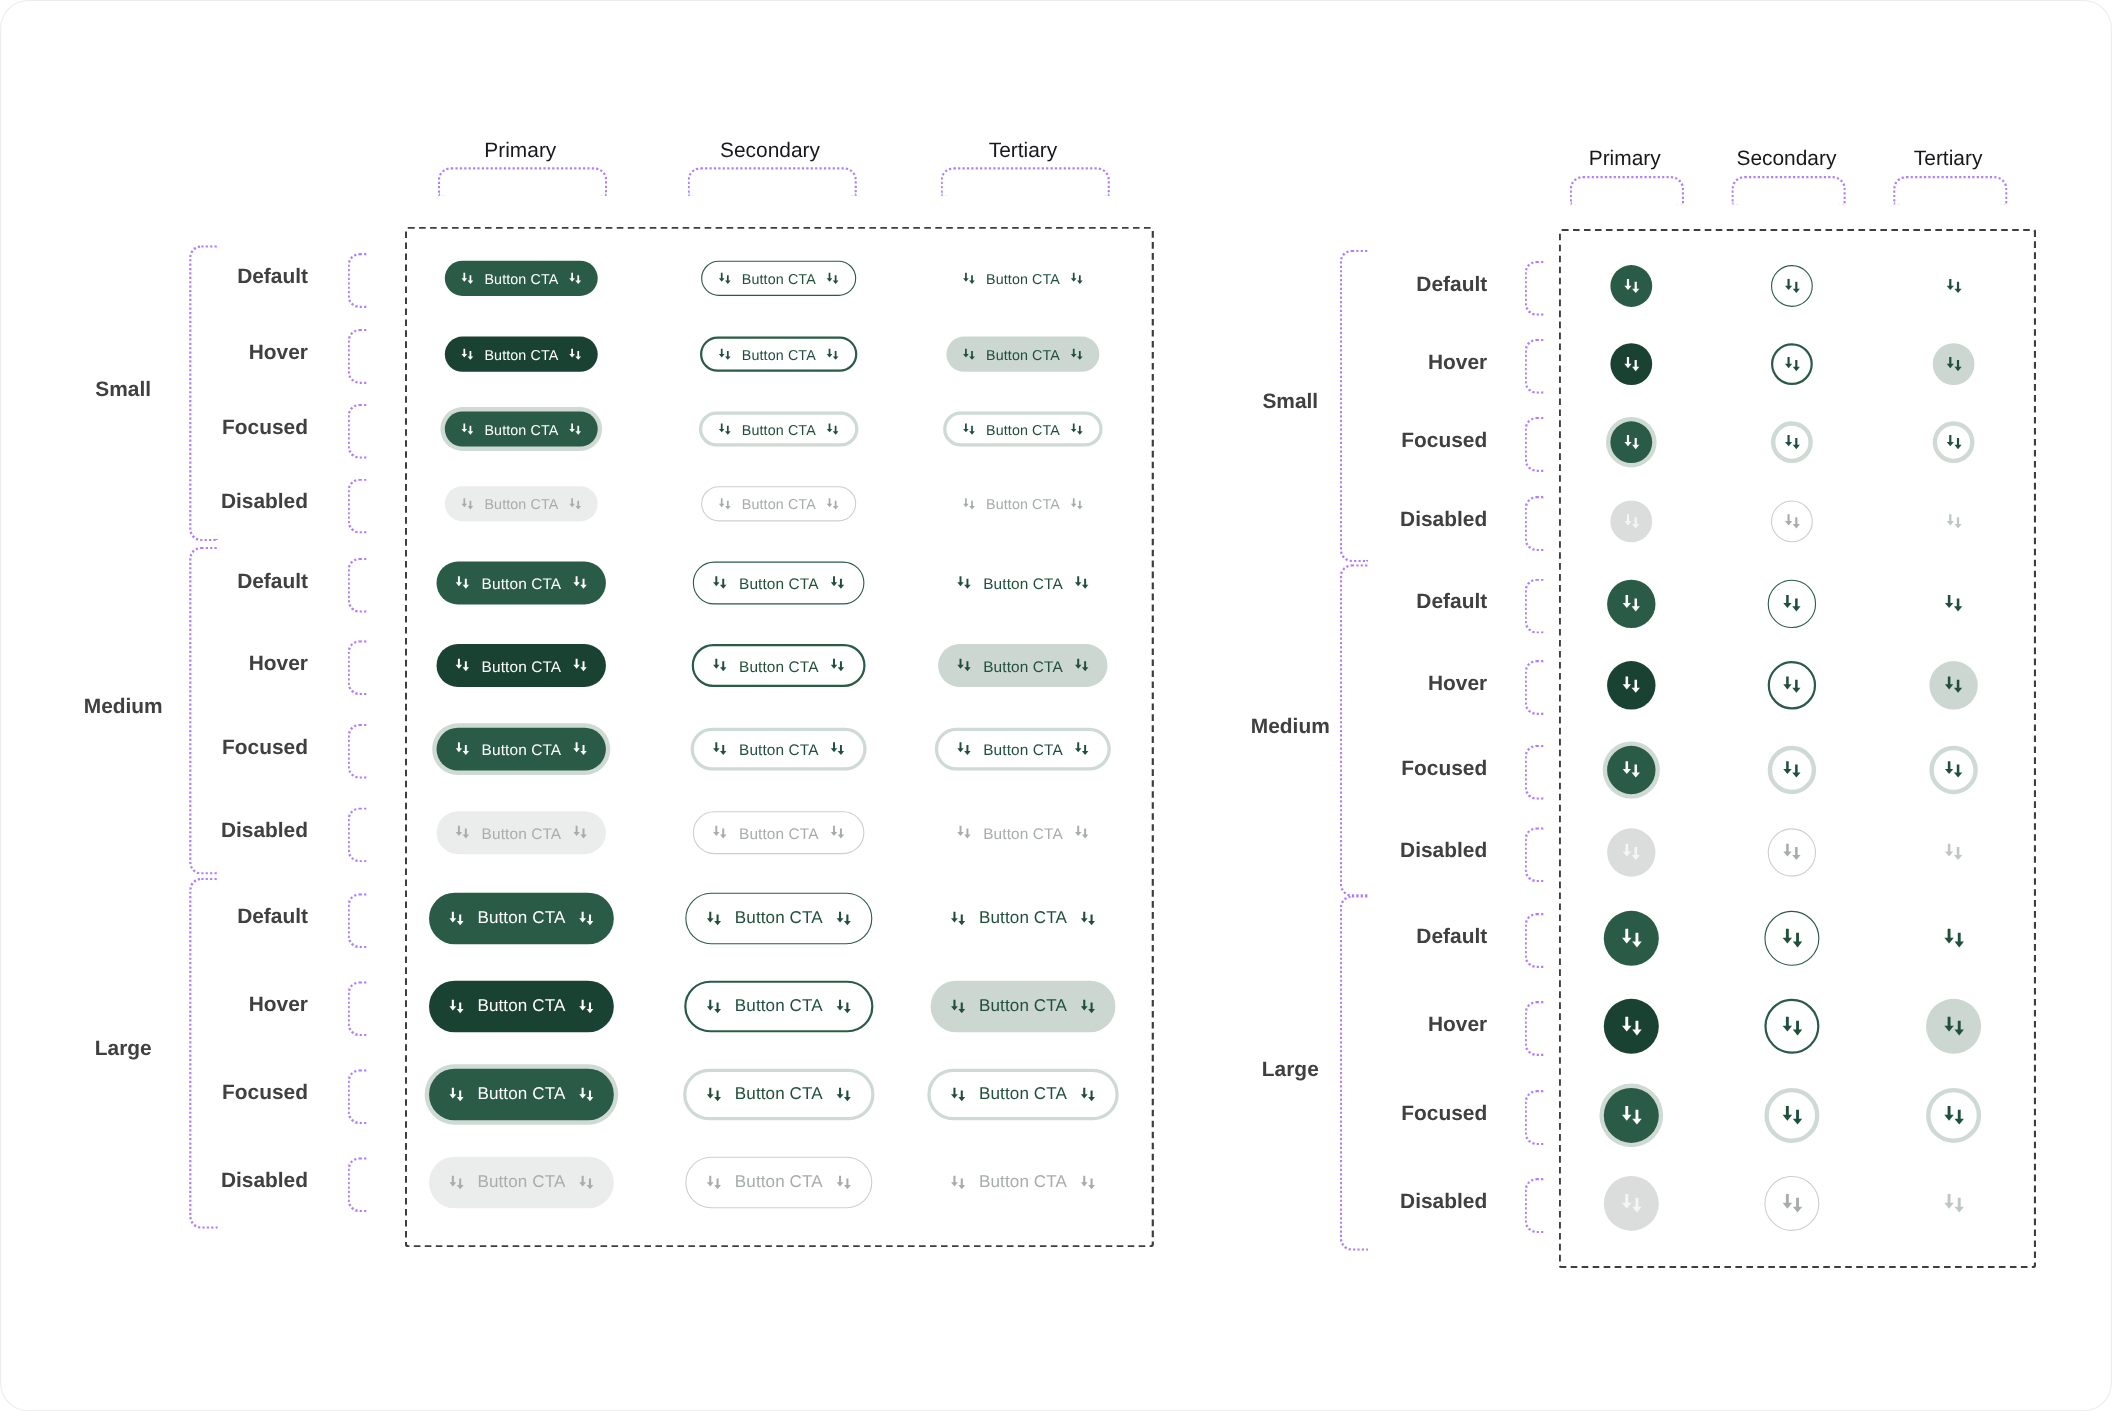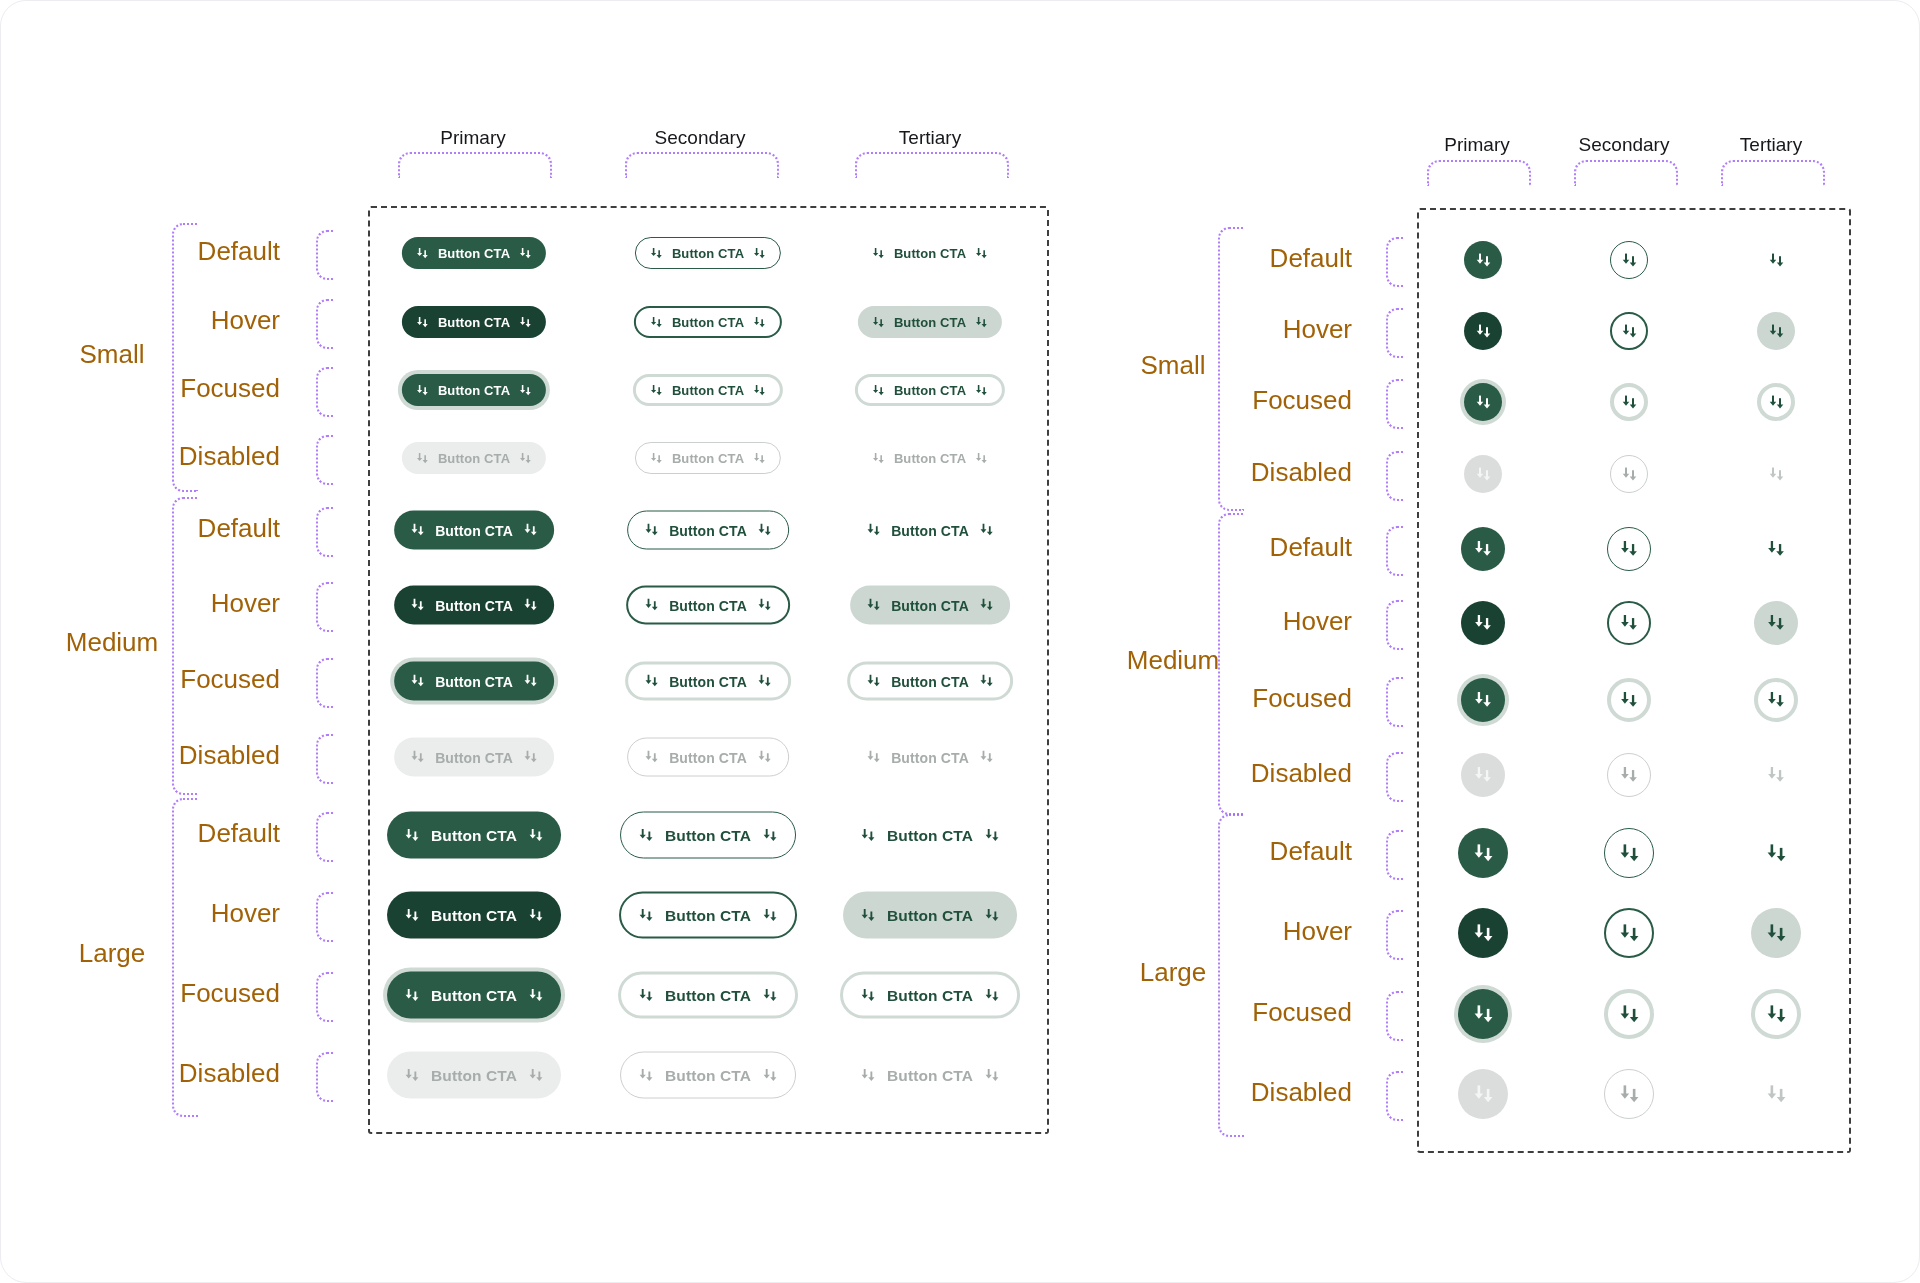--- a/index.html
+++ b/index.html
@@ -15,27 +15,27 @@
     font-size:19px;font-weight:500;color:#17181c;white-space:nowrap;
   }
   .brk-top{
     position:absolute;border:2px dotted var(--purple);border-bottom:none;
     border-radius:12px 12px 0 0;opacity:.85;
   }
   .brk-left{
     position:absolute;border:2px dotted var(--purple);border-right:none;
     border-radius:11px 0 0 11px;opacity:.85;
   }
-  .lab{position:absolute;font-size:26px;font-weight:400;color:#a16207;white-space:nowrap}
+  .lab{position:absolute;font-size:19px;font-weight:700;color:#404040;white-space:nowrap}
   .state-lab{text-align:right;transform:translateY(-54%)}
   .size-lab{transform:translate(-50%,-54%)}
   .btn{
     position:absolute;display:inline-flex;align-items:center;justify-content:space-between;
     white-space:nowrap;border-radius:999px;transform:translate(-50%,-50%);
-    box-sizing:border-box;font-weight:700;letter-spacing:.1px;
+    box-sizing:border-box;font-weight:400;letter-spacing:.1px;
   }
   .btn svg,.circ svg{display:block;flex:none}
   .circ{
     position:absolute;display:flex;align-items:center;justify-content:center;
     border-radius:50%;transform:translate(-50%,-50%);box-sizing:border-box;
   }
   
   .primary.st-default{background:var(--green);color:#fff}
   .primary.st-hover{background:var(--greenDark);color:#fff}
   .primary.st-focused{background:var(--green);color:#fff;box-shadow:0 0 0 4px var(--ring)}

